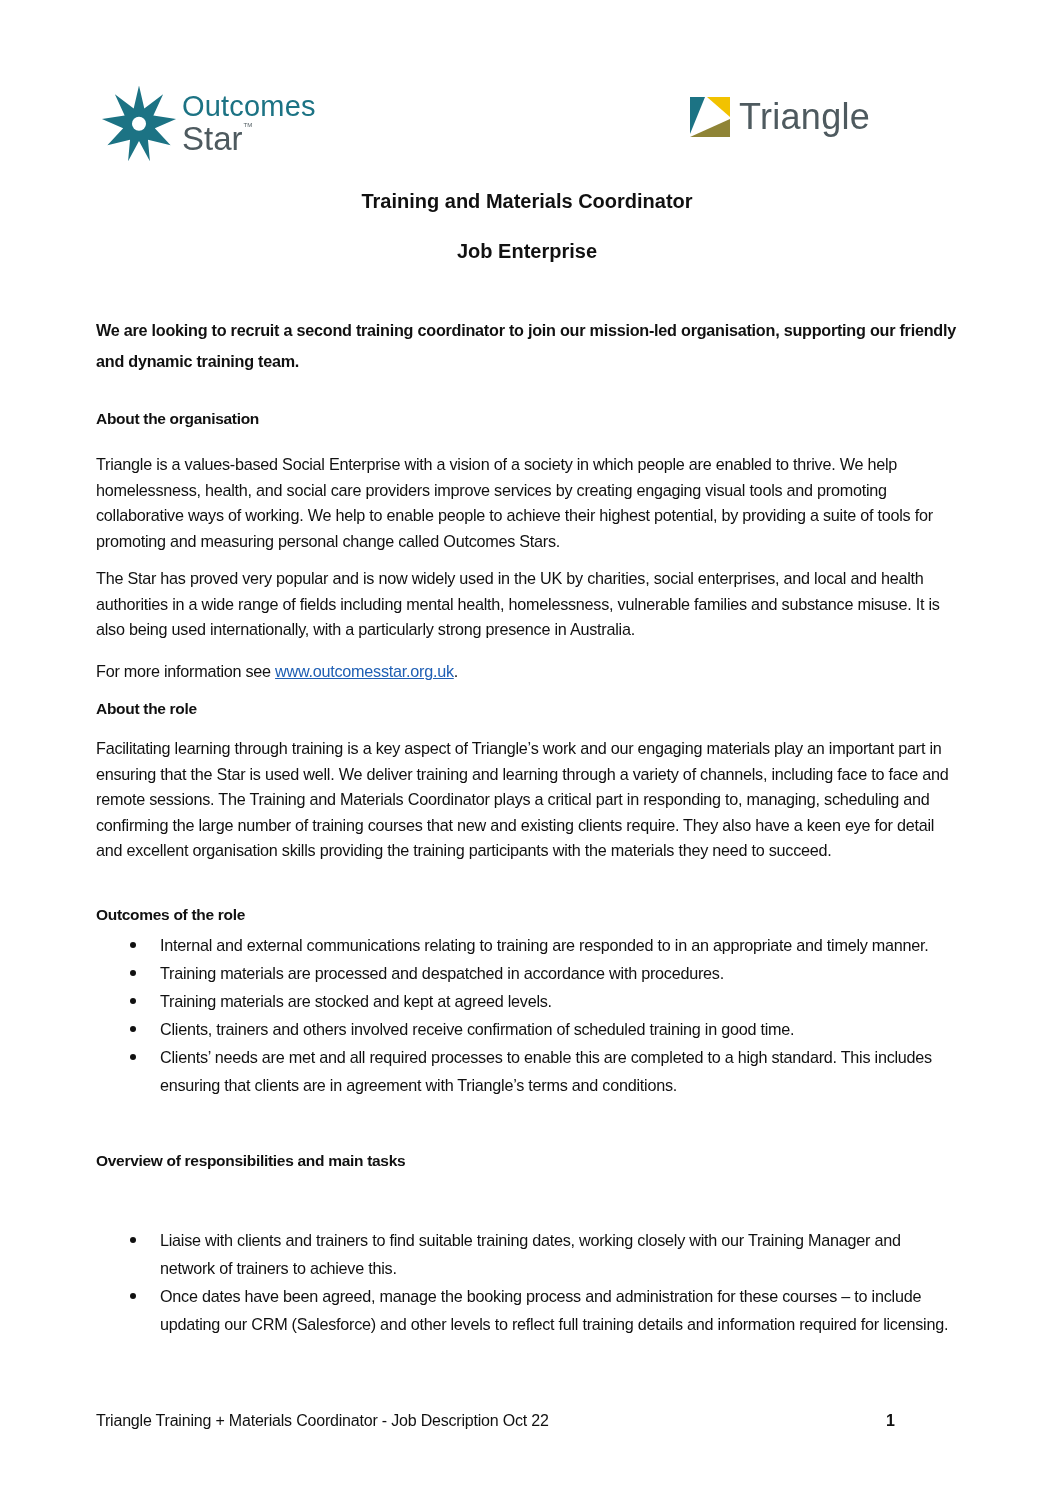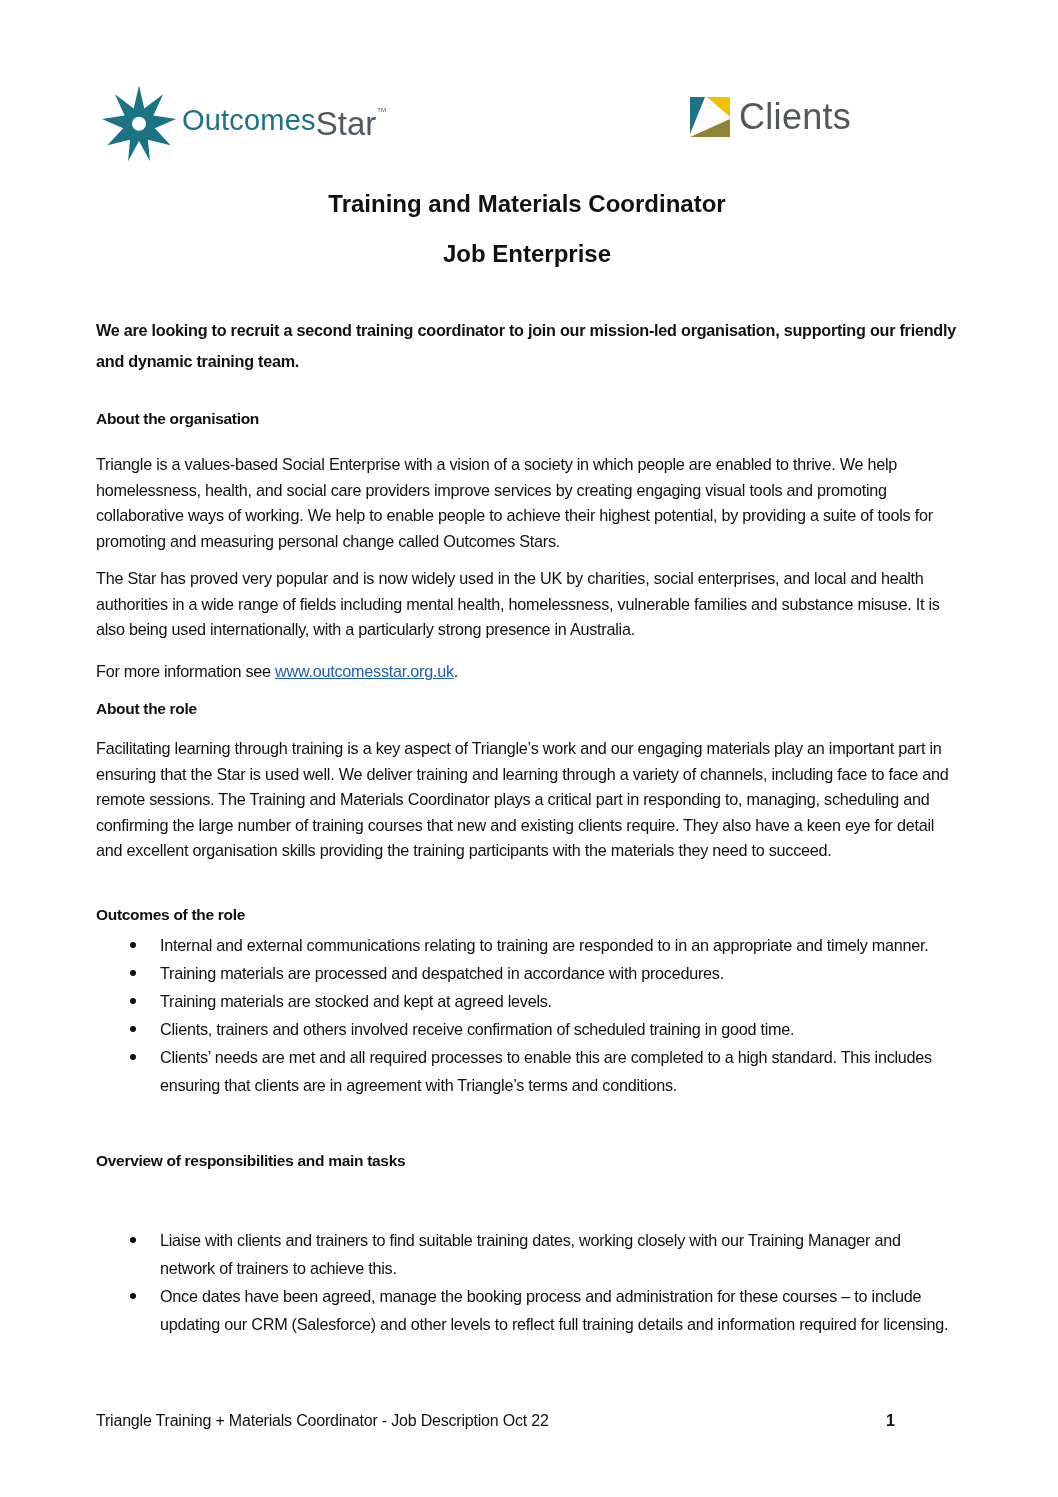--- a/index.html
+++ b/index.html
@@ -6,31 +6,31 @@
     body {
       width: 1058px; height: 1497px; position: relative; overflow: hidden;
       font-family: "Liberation Sans", "DejaVu Sans", sans-serif;
       color: #111111;
     }
     .page { position: absolute; left: 0; top: 0; width: 1058px; height: 1497px; background: #fff; }
 
     
     .logo-os { position: absolute; left: 100px; top: 84px; height: 78px; display: flex; align-items: center; }
     .logo-os svg { width: 78px; height: 78px; }
-    .logo-os .wordmark { margin-left: 4px; display: flex; flex-direction: row; line-height: 1; }
+    .logo-os .wordmark { margin-left: 4px; display: flex; flex-direction: column; line-height: 1; }
     .logo-os .w1 { color: #1c7384; font-size: 29px; letter-spacing: 0.2px; }
     .logo-os .w2 { color: #4e5a5f; font-size: 33px; margin-top: 1px; position: relative; }
     .logo-os .tm { font-size: 6px; vertical-align: top; color: #4e5a5f; margin-left: 1px; }
 
     .logo-tr { position: absolute; left: 690px; top: 96px; display: flex; align-items: center; }
     .logo-tr svg { width: 40px; height: 40px; }
     .logo-tr .tname { margin-left: 9px; font-size: 36px; color: #4e5a5f; letter-spacing: 0.3px; }
 
     
-    .title { position: absolute; left: 0; width: 1054px; text-align: center; font-weight: bold; font-size: 24px; color: #111; }
+    .title { position: absolute; left: 0; width: 1054px; text-align: center; font-weight: bold; font-size: 20px; color: #111; }
     .title1 { top: 190px; }
     .title2 { top: 240px; }
 
     
     .blk { position: absolute; left: 96px; width: 860px; font-size: 16.2px; line-height: 25.5px; letter-spacing: -0.25px; }
     .intro { top: 315px; font-weight: bold; line-height: 31px; }
     .h { position: absolute; left: 96px; font-weight: bold; font-size: 15.5px; letter-spacing: -0.3px; }
 
     .link { color: #1f5fb4; text-decoration: underline; }
 
@@ -57,21 +57,21 @@
     </div>
   </div>
 
   <div class="logo-tr">
     <svg viewBox="0 0 40 40">
       <rect x="0" y="0" width="40" height="40" fill="#ffffff"></rect>
       <polygon points="0,0 15,0 0,37" fill="#1c7384"></polygon>
       <polygon points="17,0 40,0 40,20" fill="#f2c200"></polygon>
       <polygon points="0,40 40,22 40,40" fill="#8f8436"></polygon>
     </svg>
-    <span class="tname">Clients</span>
+    <span class="tname">Triangle</span>
   </div>
 
   <div class="title title1">Training and Materials Coordinator</div>
   <div class="title title2">Job Enterprise</div>
 
   <div class="blk intro">We are looking to recruit a second training coordinator to join our mission-led organisation, supporting our friendly and dynamic training team.</div>
 
   <div class="h" style="top:410px;">About the organisation</div>
   <div class="blk" style="top:452px;">Triangle is a values-based Social Enterprise with a vision of a society in which people are enabled to thrive. We help homelessness, health, and social care providers improve services by creating engaging visual tools and promoting collaborative ways of working. We help to enable people to achieve their highest potential, by providing a suite of tools for promoting and measuring personal change called Outcomes Stars.</div>
   <div class="blk" style="top:566px;">The Star has proved very popular and is now widely used in the UK by charities, social enterprises, and local and health authorities in a wide range of fields including mental health, homelessness, vulnerable families and substance misuse. It is also being used internationally, with a particularly strong presence in Australia.</div>

